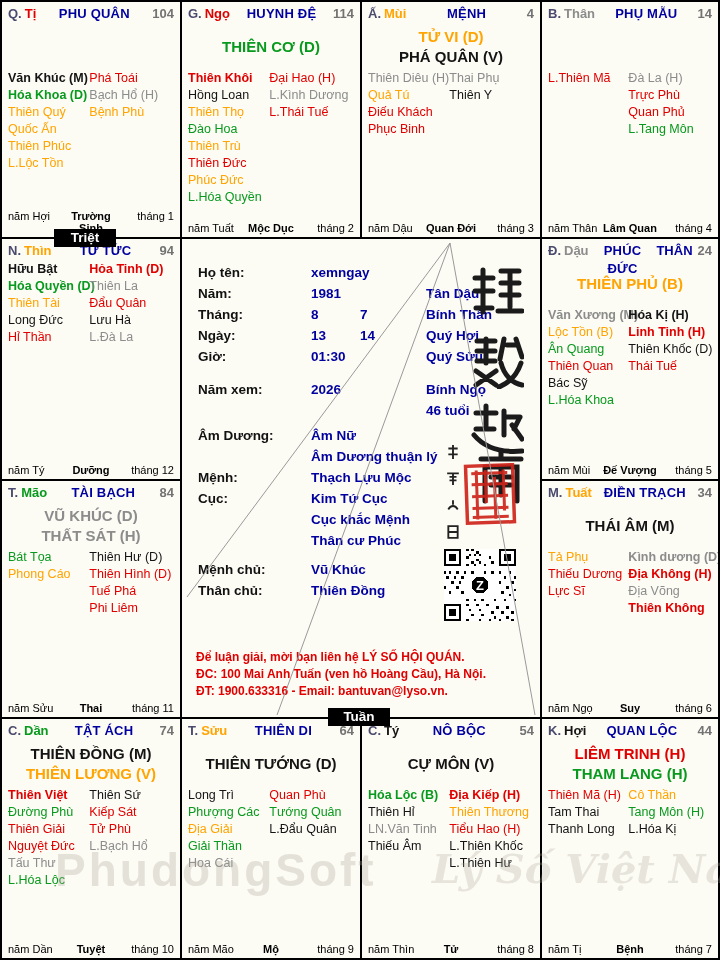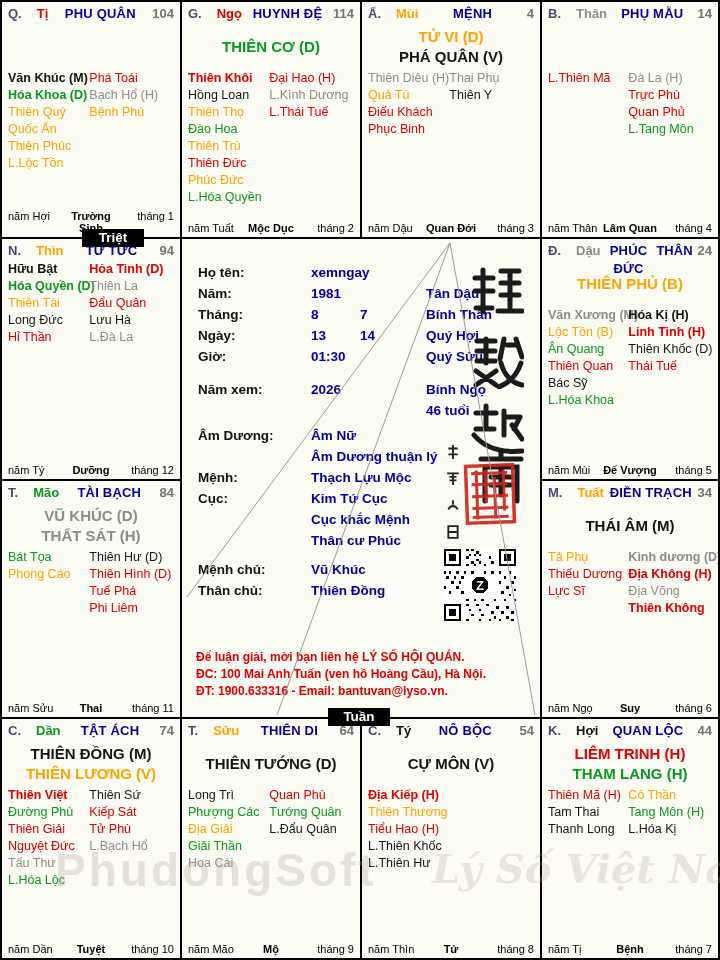--- a/index.html
+++ b/index.html
@@ -13,21 +13,21 @@
     border:2px solid #000;background:#000;
     display:grid;grid-template-columns:178px 178px 178px 1fr;
     grid-template-rows:235px 240px 236px 1fr;gap:2px;
   }
   .palace,.center{background:#fcfbf4;position:relative;overflow:hidden;}
   .center{grid-column:2 / span 2;grid-row:2 / span 2;}
   .palace{display:flex;flex-direction:column;padding:3px 6px 2px;box-sizing:border-box;}
   .p-head{display:flex;align-items:baseline;font-weight:bold;font-size:13px;height:19px;line-height:18px;}
   .p-sb{white-space:nowrap;}
   .stem{color:#4a4a6e;}
-  .branch{margin-left:15px;}
+  .branch{margin-left:3px;}
   .p-name{flex:1;text-align:center;color:#0000a0;letter-spacing:.2px;}
   .p-extra{color:#0000a0;margin-right:5px;}
   .p-num{color:#737373;}
   .p-main{min-height:46px;display:flex;flex-direction:column;justify-content:center;text-align:center;font-weight:bold;font-size:15px;line-height:20px;}
   .p-cols{display:flex;}
   .col{width:49%;}
   .col+.col{width:51%;}
   .st{line-height:17px;font-size:12.5px;white-space:nowrap;}
   .bld{font-weight:bold;}
   .p-foot{margin-top:auto;display:flex;align-items:baseline;font-size:11px;padding-bottom:1px;}
@@ -46,21 +46,21 @@
   .contact{position:absolute;left:14px;top:410px;font-weight:bold;font-size:12px;line-height:17px;color:#e10000;white-space:nowrap;}
   
   .cg{position:absolute;}
   .g1{left:288px;top:24px}.g2{left:288px;top:94px}.g3{left:288px;top:162px}.g4{left:292px;top:208px}
   .sideg{position:absolute;left:264px;}
   .s1{top:204px}.s2{top:230px}.s3{top:258px}.s4{top:284px}
   .seal{position:absolute;left:282px;top:224px;width:52px;height:62px;transform:rotate(-2deg);}
   .qr{position:absolute;left:262px;top:310px;width:72px;height:72px;}
   .lines{position:absolute;left:0;top:0;z-index:2;pointer-events:none;}
   .badge{position:absolute;z-index:6;background:#000;color:#fff;font-weight:bold;font-size:13.5px;height:18px;line-height:18px;text-align:center;padding:0 9px;}
-  .triet{left:82px;top:229px;min-width:44px;}
+  .triet{left:54px;top:229px;min-width:44px;}
   .tuan{left:328px;top:708px;min-width:44px;}
   .wm{position:absolute;z-index:3;pointer-events:none;font-weight:bold;white-space:nowrap;}
   .wm1{left:55px;top:843px;font-size:46px;letter-spacing:3px;color:rgba(172,166,152,0.30);}
   .wm2{left:432px;top:845px;font-size:40px;font-style:italic;font-family:"DejaVu Serif",serif;color:rgba(176,170,156,0.28);}
 </style>
 </head>
 <body>
 
 <div class="grid" id="grid">
   <div class="palace">
@@ -524,20 +524,26 @@
       <div class="p-head">
         <span class="p-sb"><span class="stem">C.</span><span class="branch c-black">Tý</span></span>
         <span class="p-name">NÔ BỘC</span>
         <span class="p-num">54</span>
       </div>
       <div class="p-main">
         <div class="ms c-black">CỰ MÔN (V)</div>
       </div>
       <div class="p-cols">
         <div class="col">
+          <div class="st c-green bld">Hóa Lộc (B)</div>
+          <div class="st c-black">Thiên Hỉ</div>
+          <div class="st c-gray">LN.Văn Tinh</div>
+          <div class="st c-black">Thiếu Âm</div>
+        </div>
+        <div class="col">
           <div class="st c-red bld">Địa Kiếp (H)</div>
           <div class="st c-orange">Thiên Thương</div>
           <div class="st c-red">Tiểu Hao (H)</div>
           <div class="st c-black">L.Thiên Khốc</div>
           <div class="st c-black">L.Thiên Hư</div>
         </div>
       </div>
       <div class="p-foot">
         <span class="f-nam">năm Thìn</span>
         <span class="f-cyc">Tử</span>

